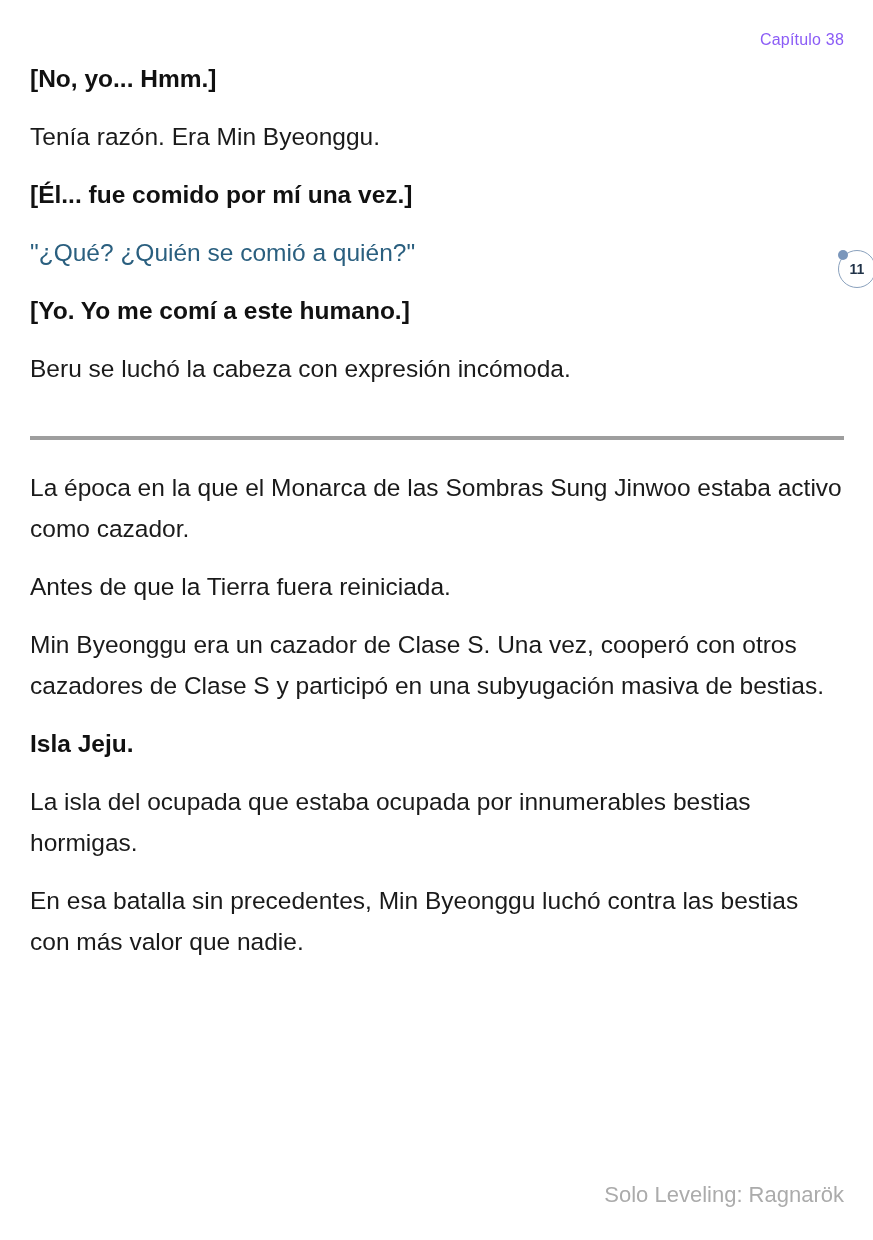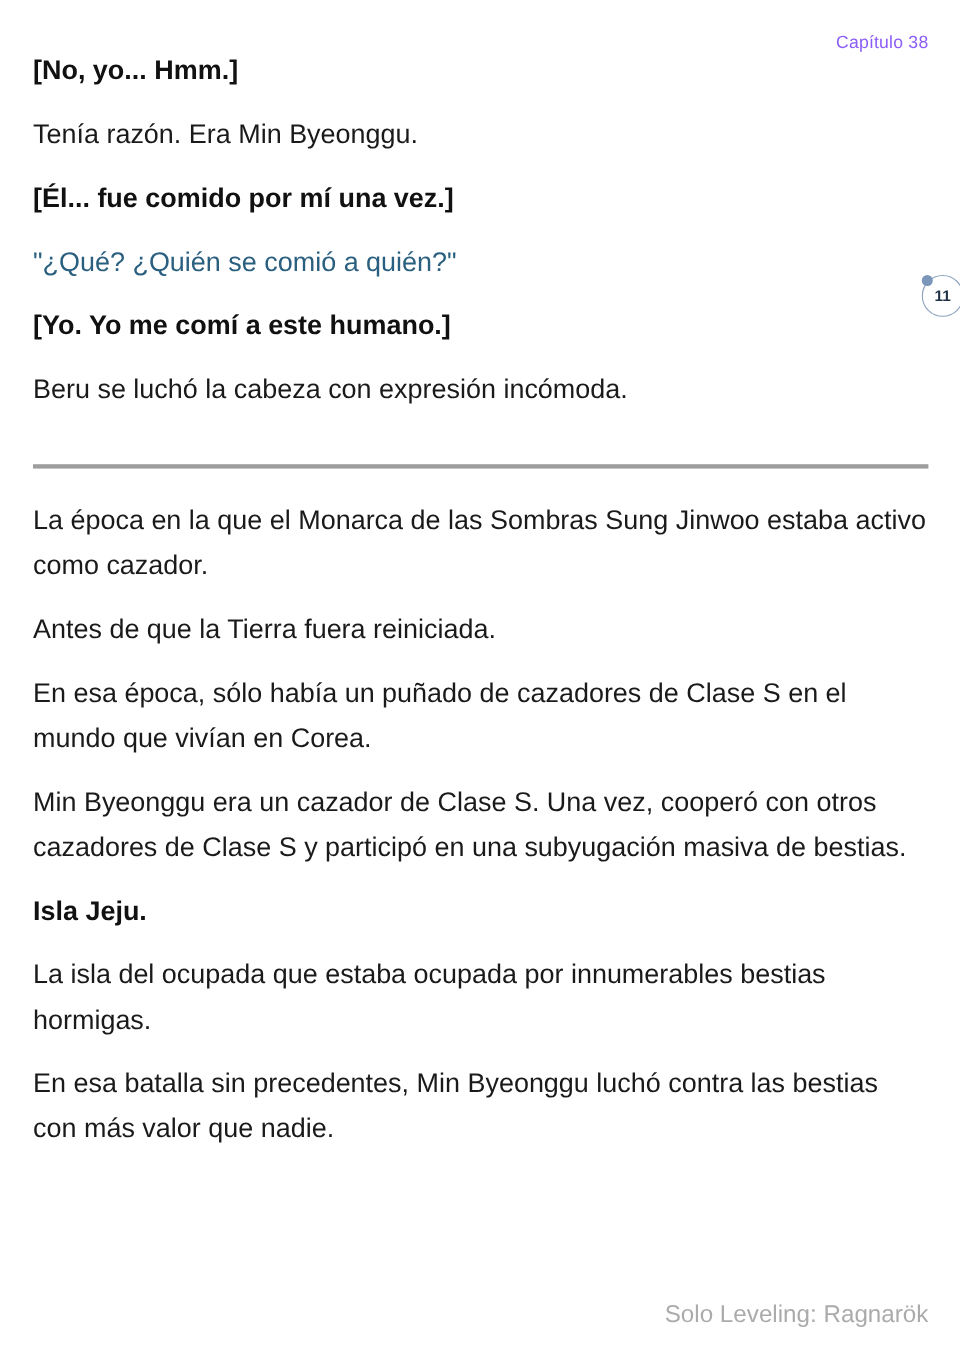--- a/index.html
+++ b/index.html
@@ -20,21 +20,21 @@
       top: 31px;
       right: 29px;
       font-size: 16px;
       color: #8b5cf6;
       letter-spacing: 0.2px;
     }
     .content {
       position: absolute;
       left: 30px;
       right: 29px;
-      top: 44px;
+      top: 58px;
     }
     .para {
       font-size: 24.5px;
       line-height: 41px;
       margin: 0 0 17px 0;
       color: #1a1a1a;
     }
     .para.bold { font-weight: bold; color: #111111; }
     .para.dialog { color: #2a5f7f; }
     .divider {
@@ -96,21 +96,20 @@
     <p class="para dialog">"¿Qué? ¿Quién se comió a quién?"</p>
     <p class="para bold">[Yo. Yo me comí a este humano.]</p>
     <p class="para">Beru se luchó la cabeza con expresión incómoda.</p>
   </div>
 
   <div class="divider"></div>
 
   <div>
     <p class="para">La época en la que el Monarca de las Sombras Sung Jinwoo estaba activo como cazador.</p>
     <p class="para">Antes de que la Tierra fuera reiniciada.</p>
-    <p class="para">En esa época, sólo había un puñado de cazadores de Clase S en el mundo que vivían en Corea.</p>
     <p class="para">Min Byeonggu era un cazador de Clase S. Una vez, cooperó con otros cazadores de Clase S y participó en una subyugación masiva de bestias.</p>
     <p class="para bold">Isla Jeju.</p>
     <p class="para">La isla del ocupada que estaba ocupada por innumerables bestias hormigas.</p>
     <p class="para">En esa batalla sin precedentes, Min Byeonggu luchó contra las bestias con más valor que nadie.</p>
   </div>
 </div>
 
 <div class="footer">
   <span>Solo Leveling: Ragnarök</span>
 </div>

